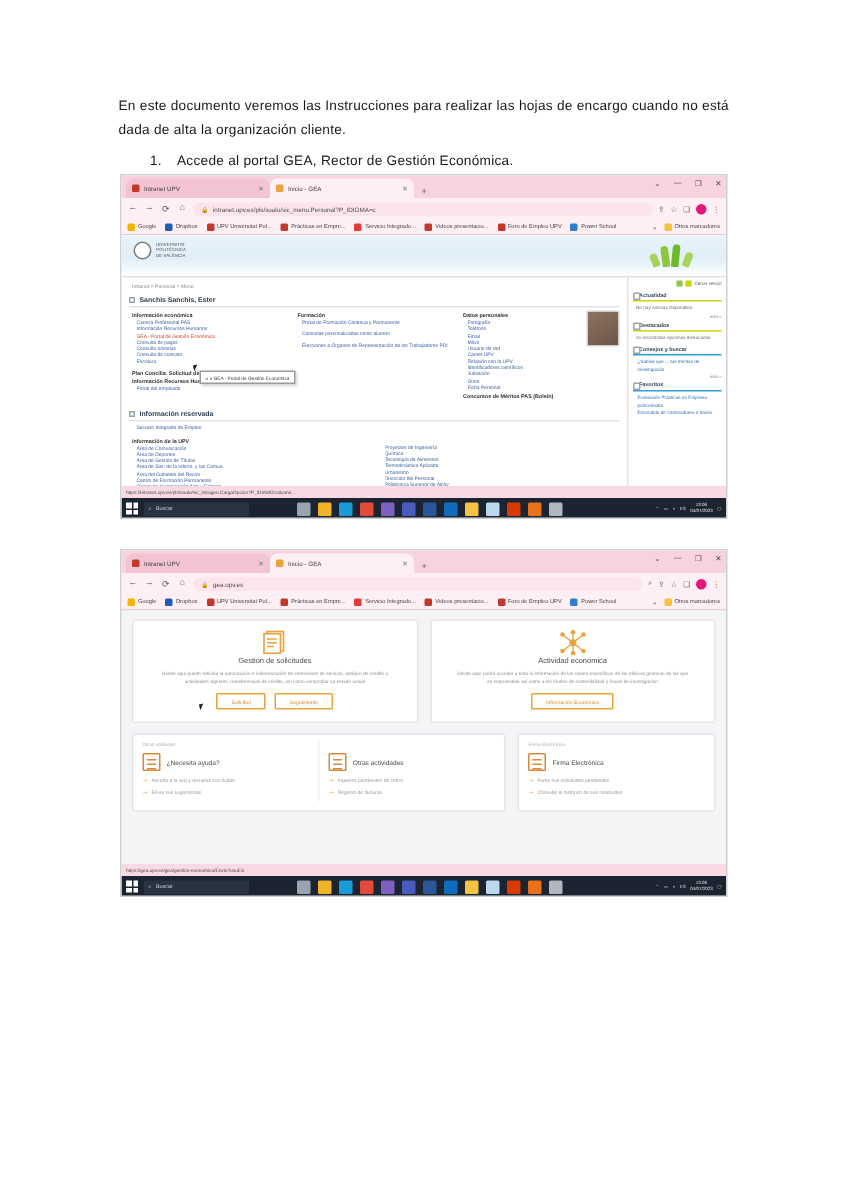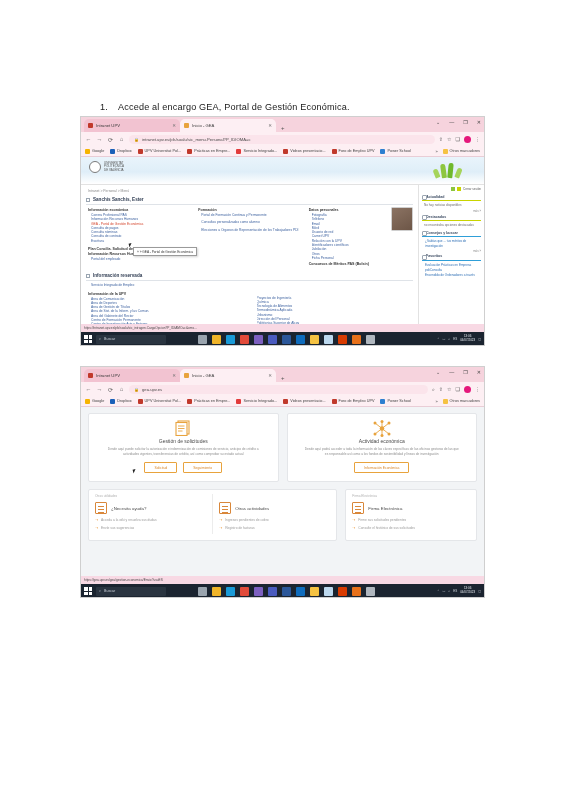--- a/index.html
+++ b/index.html
@@ -133,23 +133,24 @@
   .tapps { display: flex; gap: 5px; margin-left: 28px; }
   .tapp { width: 9px; height: 9px; border-radius: 1px; }
   .tray { margin-left: auto; display: flex; align-items: center; gap: 3px; font-size: 3px; color: #d6dbe2; }
   .clock { font-size: 3px; line-height: 3.6px; text-align: center; color: #e3e7ec; }
 </style>
 </head>
 <body>
 
 <div class="page">
 
+  <div class="doc-para">En este documento veremos las Instrucciones para realizar las hojas de encargo cuando no está dada de alta la organización cliente.</div>
 
   <div class="step" id="step1">
-    <span class="num">1.</span><span>Accede al encargo GEA, Portal de Gestión Económica.</span>
+    <span class="num">1.</span><span>Accede al portal GEA, Rector de Gestión Económica.</span>
   </div>
 
   <div class="shot" id="shot1">
 
     <div class="tabstrip">
       <div class="ctab inactive">
         <span class="favi blue"></span>
         <span>Intranet UPV</span>
         <span class="tabx">✕</span>
       </div>

